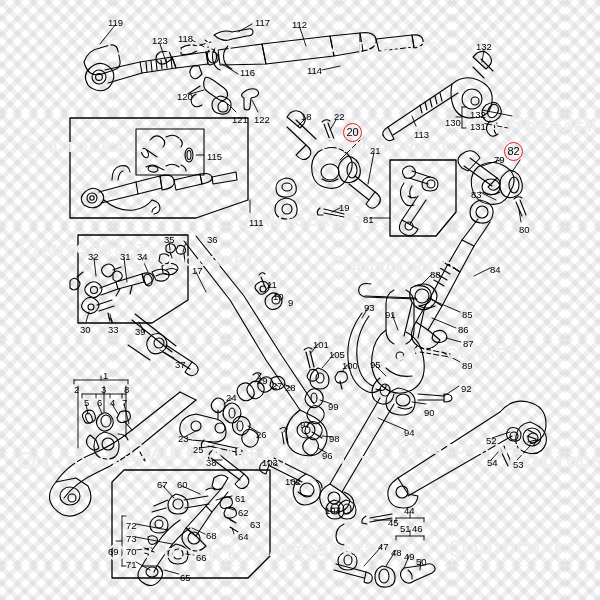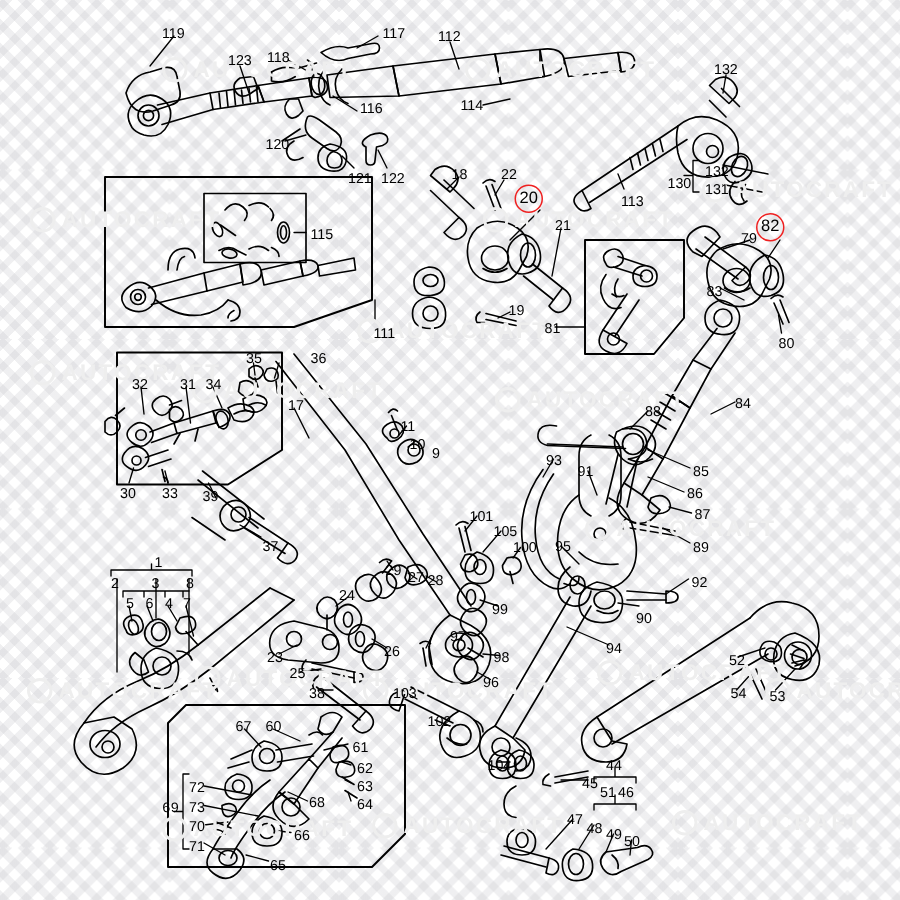--- a/index.html
+++ b/index.html
@@ -787,24 +787,24 @@
       <div class="lbl" style="left: 400px; top: 524px;">51</div>
       <div class="lbl" style="left: 412px; top: 524px;">46</div>
       <div class="lbl" style="left: 378px; top: 542px;">47</div>
       <div class="lbl" style="left: 391px; top: 548px;">48</div>
       <div class="lbl" style="left: 404px; top: 552px;">49</div>
       <div class="lbl" style="left: 416px; top: 557px;">50</div>
       <div class="lbl" style="left: 157px; top: 480px;">67</div>
       <div class="lbl" style="left: 177px; top: 480px;">60</div>
       <div class="lbl" style="left: 235px; top: 494px;">61</div>
       <div class="lbl" style="left: 238px; top: 508px;">62</div>
-      <div class="lbl" style="left: 238px; top: 520px;">63</div>
+      <div class="lbl" style="left: 250px; top: 520px;">63</div>
       <div class="lbl" style="left: 238px; top: 532px;">64</div>
       <div class="lbl" style="left: 206px; top: 531px;">68</div>
-      <div class="lbl" style="left: 108px; top: 534px; font-family: Liberation Mono, monospace;">69</div>
+      <div class="lbl" style="left: 108px; top: 547px;">69</div>
       <div class="lbl" style="left: 126px; top: 521px;">72</div>
       <div class="lbl" style="left: 126px; top: 534px;">73</div>
       <div class="lbl" style="left: 126px; top: 547px;">70</div>
       <div class="lbl" style="left: 126px; top: 560px;">71</div>
       <div class="lbl" style="left: 196px; top: 553px;">66</div>
       <div class="lbl" style="left: 180px; top: 573px;">65</div>
     </div>
 
 </div>
 

